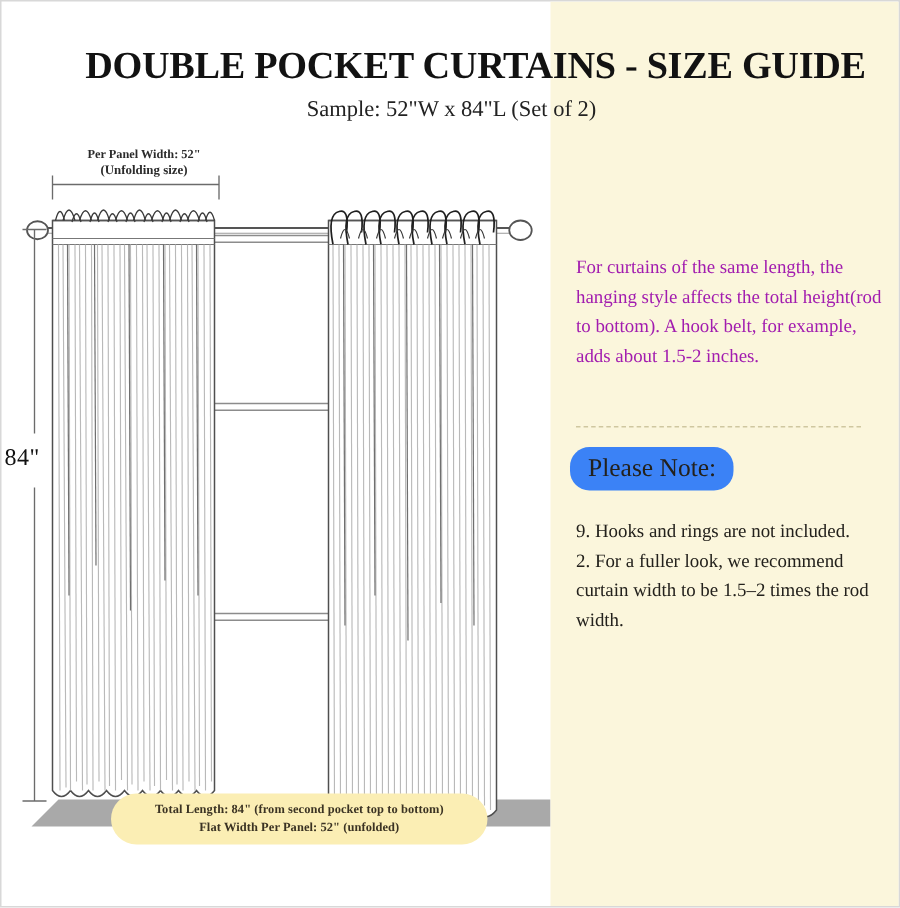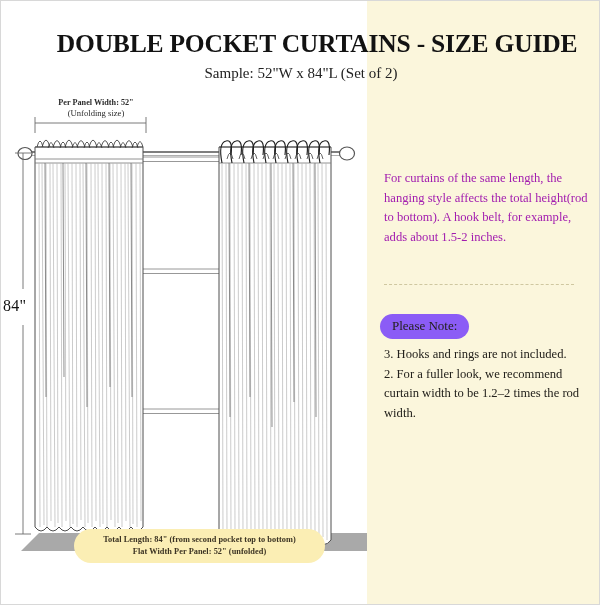--- a/index.html
+++ b/index.html
@@ -47,21 +47,21 @@
   }
   .diagram svg{display:block;}
   
   .panel-width-label{
     position:absolute;left:30px;top:96px;width:130px;
     text-align:center;
     font-size:8.2px;line-height:11px;
     color:#2b2b2b;
     font-weight:600;
   }
-  .panel-width-label .l2{font-weight:400;font-size:8.6px;}
+  .panel-width-label .l2{font-weight:700;font-size:8.6px;}
   
   .height-label{
     position:absolute;left:2px;top:296px;
     font-size:16px;color:#111;
     letter-spacing:0.3px;
   }
   
   .caption-pill{
     position:absolute;left:73px;top:528px;
     width:251px;height:34px;
@@ -86,25 +86,25 @@
     top:168px;
     font-size:12.6px;line-height:19.6px;
     color:#a21caf;
   }
   .divider{
     position:absolute;left:383px;top:283px;width:190px;height:1px;
     border-top:1px dashed #cfc7a0;
     z-index:7;
   }
   .note-badge{
-    position:absolute;left:379px;top:313px;
-    background:#8b5cf6;
+    position:absolute;left:379px;top:297px;
+    background:#3b82f6;
     border-radius:13px;
     padding:4px 12px 5px 12px;
-    font-size:13px;
+    font-size:17px;
     color:#23211c;
     z-index:7;
   }
   .rc-list{
     top:344px;
     font-size:12.6px;line-height:19.6px;
     color:#23211c;
   }
   .rc-list div{white-space:normal;}
 </style>
@@ -313,17 +313,17 @@
     <div>Flat Width Per Panel: 52" (unfolded)</div>
   </div>
 
   <div class="rc rc-note">For curtains of the same length, the hanging style affects the total height(rod to bottom). A hook belt, for example, adds about 1.5-2 inches.</div>
 
   <div class="divider"></div>
 
   <div class="note-badge">Please Note:</div>
 
   <div class="rc rc-list">
-    <div>3. Hooks and rings are not included.</div>
-    <div>2. For a fuller look, we recommend curtain width to be 1.2–2 times the rod width.</div>
+    <div>9. Hooks and rings are not included.</div>
+    <div>2. For a fuller look, we recommend curtain width to be 1.5–2 times the rod width.</div>
   </div>
 
 </div>
 
 </body></html>

